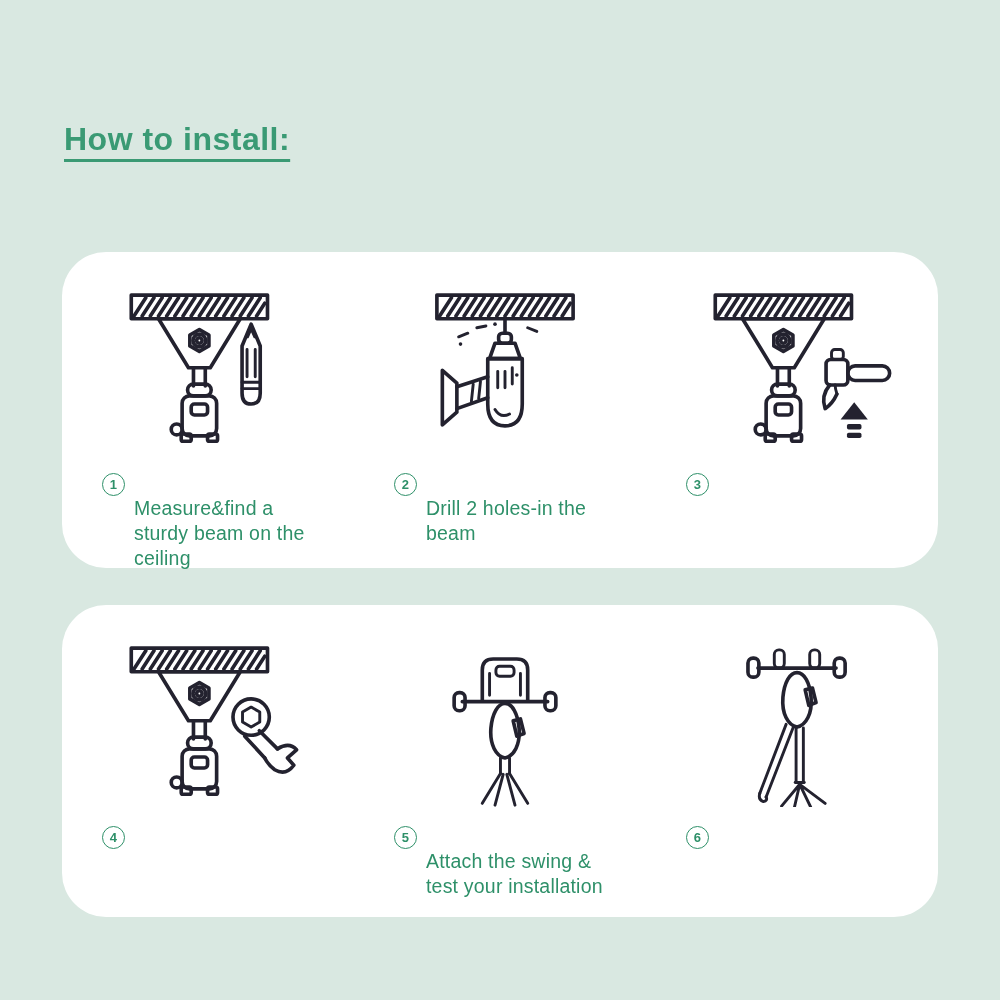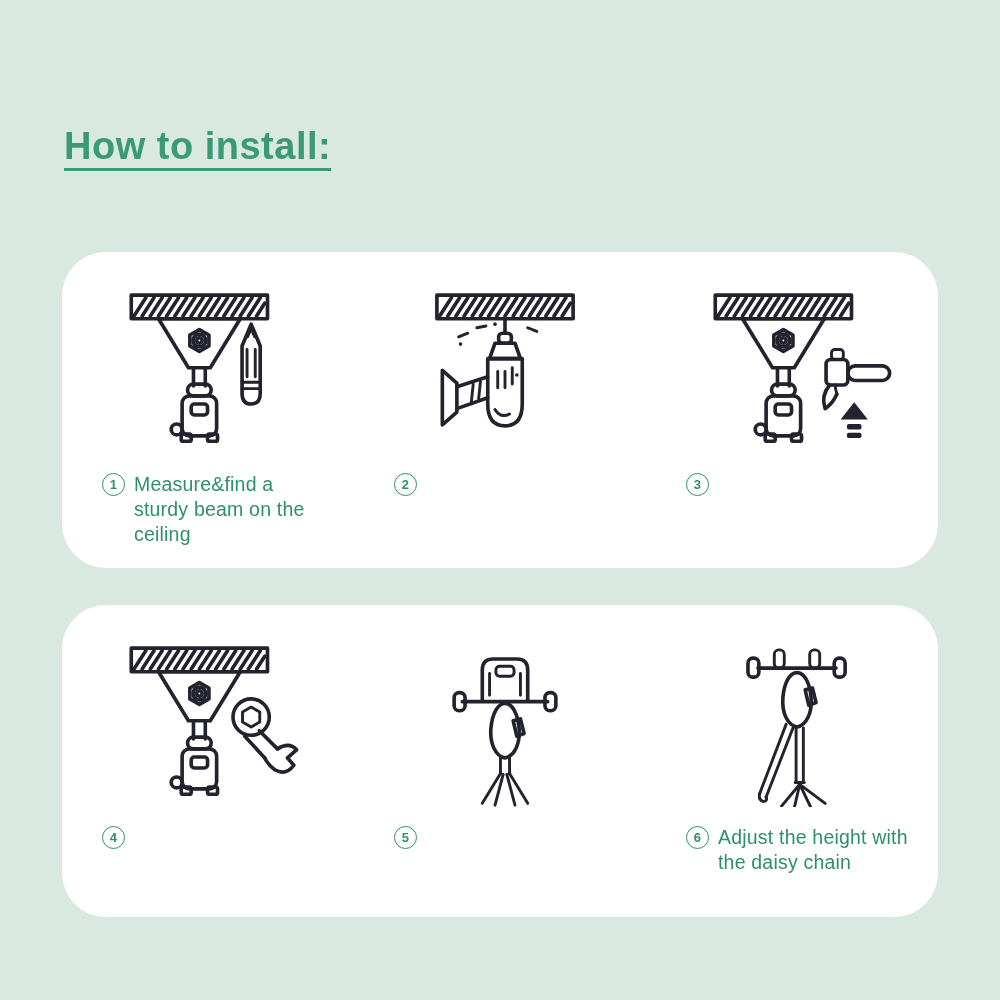--- a/index.html
+++ b/index.html
@@ -10,21 +10,21 @@
     --line:#23222f;
   }
   html,body{margin:0;padding:0;}
   body{
     width:1000px;height:1000px;position:relative;overflow:hidden;
     background:var(--bg);
     font-family:"Liberation Sans", sans-serif;
   }
   .title{
     position:absolute;left:64px;top:100px;
-    font-size:38px;font-weight:700;color:var(--accent);
+    font-size:32px;font-weight:700;color:var(--accent);
     text-decoration:underline;text-decoration-thickness:3px;text-underline-offset:9px;
     letter-spacing:.5px;
   }
   .card{
     position:absolute;left:62px;width:876px;background:var(--card);
     border-radius:44px;box-sizing:border-box;
     display:grid;grid-template-columns:repeat(3,1fr);
   }
   #card1{top:252px;height:316px;}
   #card2{top:605px;height:312px;}
@@ -39,21 +39,21 @@
   .caption{
     margin-top:18px;display:flex;gap:9px;align-items:flex-start;
     color:var(--text);font-size:19.5px;line-height:1.28;font-weight:500;
     letter-spacing:.2px;
   }
   .num{
     flex:0 0 auto;width:21px;height:21px;margin-top:1px;
     border:1.6px solid currentColor;border-radius:50%;
     font-size:13px;line-height:21px;text-align:center;font-weight:700;
   }
-  .caption-text{max-width:190px;}
+  .caption-text{max-width:190px;margin-top:24px;}
   .defs{position:absolute;width:0;height:0;overflow:hidden;}
 </style>
 </head>
 <body>
 
 <svg class="defs" aria-hidden="true">
   <defs>
     <g id="def-beam">
       <rect x="0" y="0" width="150" height="26"></rect>
       <path class="thin" d="M3 23 L16 3 M12 23 L25 3 M21 23 L34 3 M30 23 L43 3 M39 23 L52 3 M48 23 L61 3 M57 23 L70 3 M66 23 L79 3 M75 23 L88 3 M84 23 L97 3 M93 23 L106 3 M102 23 L115 3 M111 23 L124 3 M120 23 L133 3 M129 23 L142 3 M138 23 L147 9"></path>
@@ -117,20 +117,21 @@
         <path class="thin" d="M80 108 L78 127 M88 105 L86 124"></path>
         <g class="thin">
           <path d="M64 56 L74 52 M84 46 L94 44 M140 46 L150 50"></path>
           <circle class="fill" cx="104" cy="42" r="2"></circle>
           <circle class="fill" cx="66" cy="64" r="2"></circle>
         </g>
       </g>
     </svg>
     <div class="caption">
       <span class="num">2</span>
+      <span class="caption-text">Drill 2 holes-in the beam</span>
     </div>
   </div>
 
   <div class="step">
     <svg class="illo" viewBox="0 0 230 185">
       <use href="#def-beam" x="25" y="10"></use>
       <g transform="translate(100,36)">
           <use href="#def-mount"></use>
         </g>
       <g>
@@ -187,20 +188,21 @@
       <g transform="translate(115,74)">
           <use href="#def-carabiner"></use>
         </g>
       <g class="thin">
         <path d="M110 131 V148 M120 131 V148"></path>
         <path d="M110 148 L90 181 M113 149 L104 183 M117 149 L126 183 M120 148 L140 181"></path>
       </g>
     </svg>
     <div class="caption">
       <span class="num">5</span>
+      <span class="caption-text">Attach the swing &amp; test your installation</span>
     </div>
   </div>
 
   <div class="step">
     <svg class="illo" viewBox="0 0 230 185">
       <g>
         <path d="M72 32 H158"></path>
         <rect x="61" y="21" width="12" height="21" rx="5.5"></rect>
         <rect x="156" y="21" width="12" height="21" rx="5.5"></rect>
         <rect class="thin" x="90" y="12" width="11" height="20" rx="5"></rect>
@@ -212,17 +214,16 @@
       <g class="thin">
         <path d="M103 94 L74 170 M111 97 L81 174"></path>
         <path d="M74 170 Q72 177 78 179 Q83 178 81 174"></path>
         <path d="M114 98 V158 M122 98 V158"></path>
         <path d="M113 158 H123"></path>
         <path d="M118 160 L98 184 M118 160 L112 186 M118 160 L130 185 M118 160 L146 181"></path>
       </g>
     </svg>
     <div class="caption">
       <span class="num">6</span>
-      <span class="caption-text">Adjust the height with the daisy chain</span>
     </div>
   </div>
 
 </section>
 
 </body></html>

